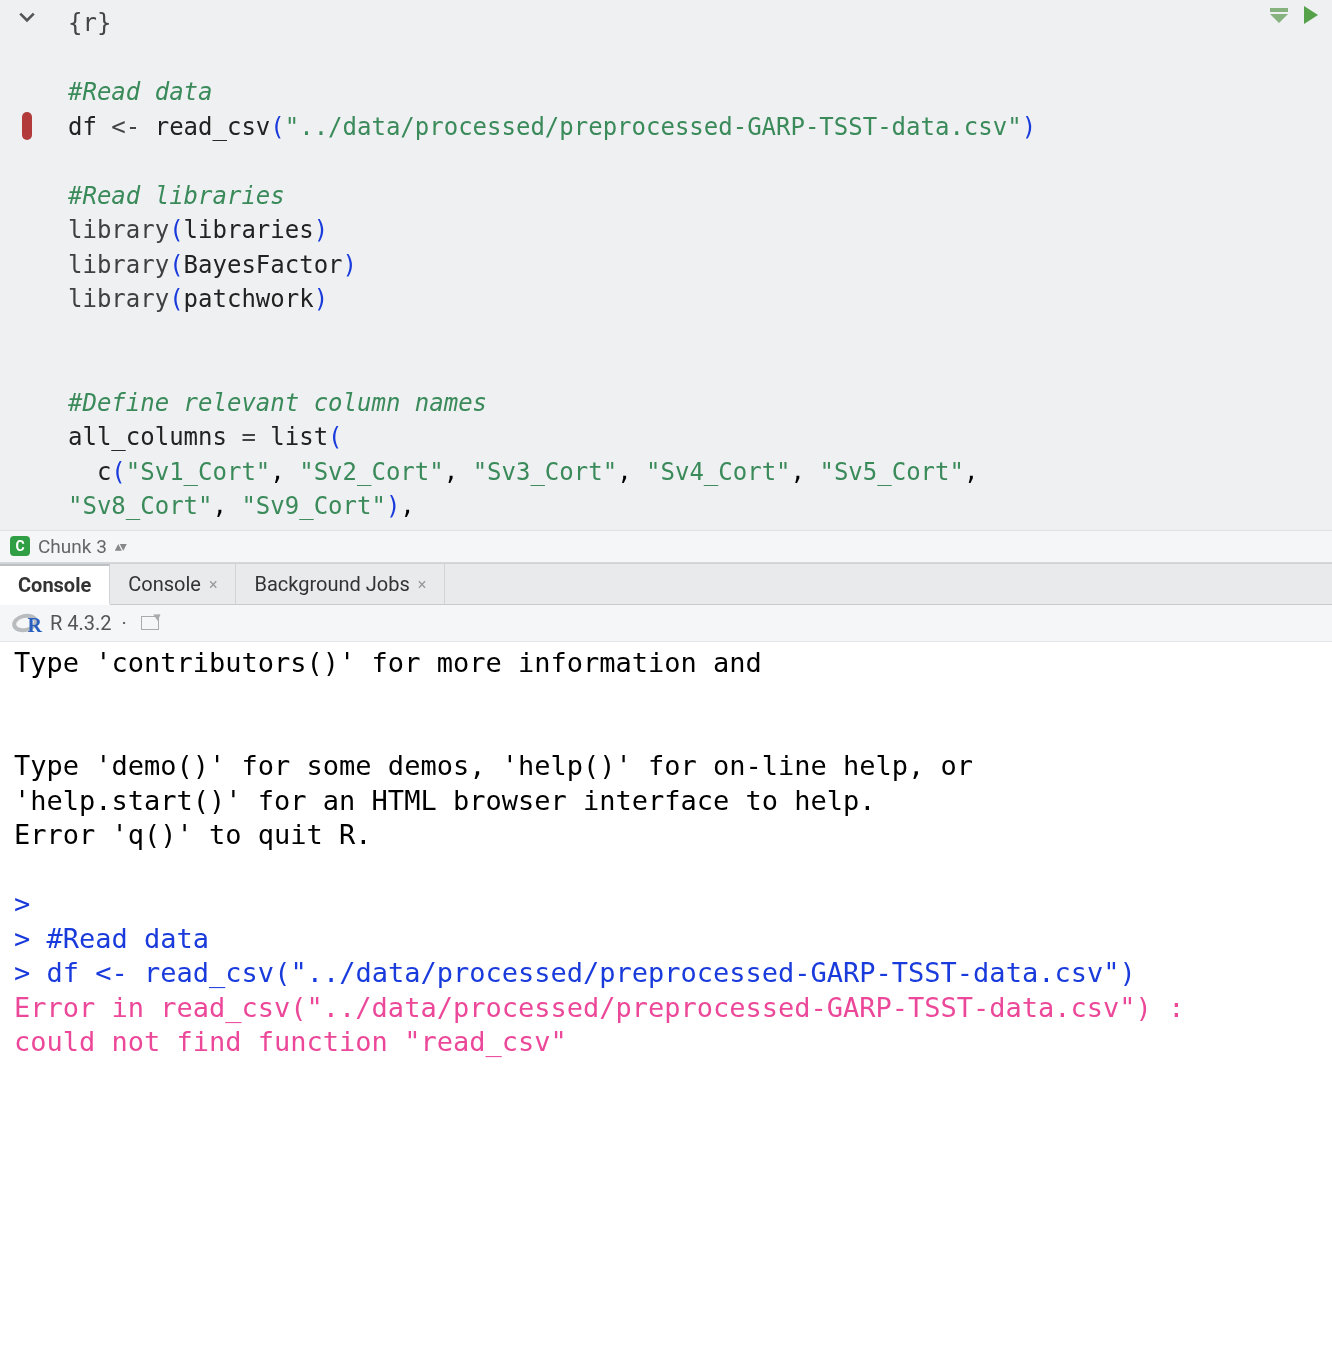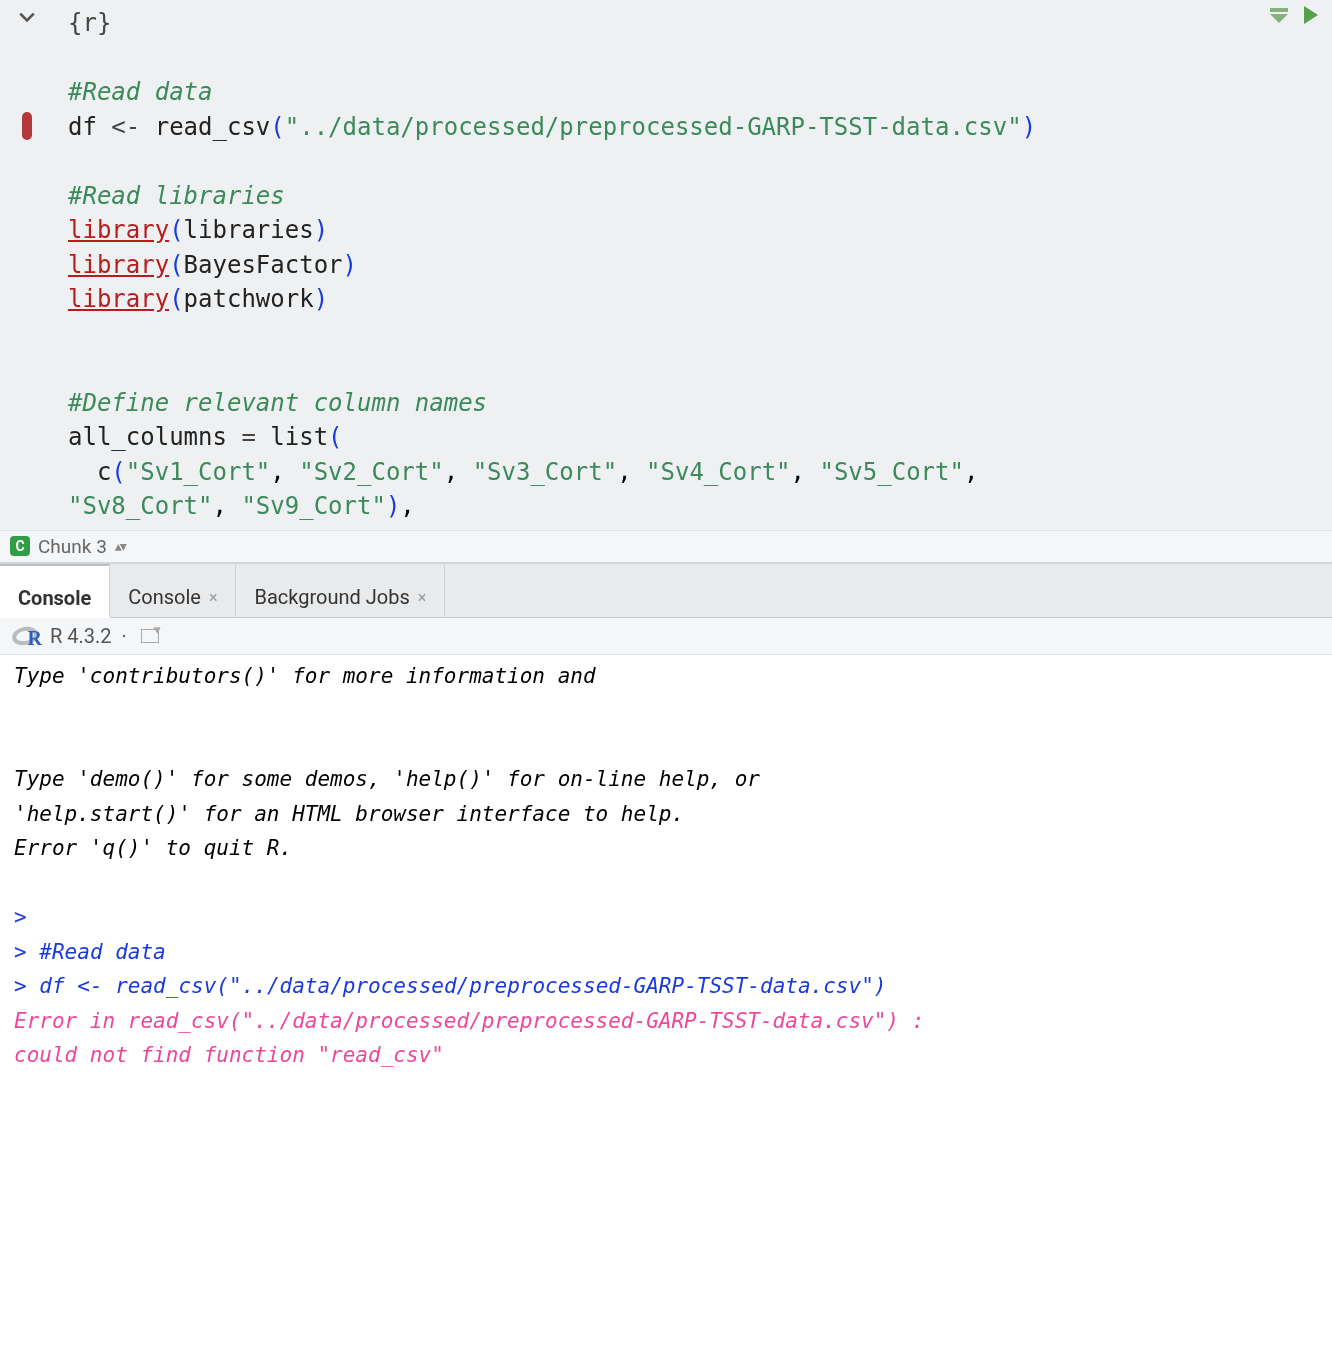--- a/index.html
+++ b/index.html
@@ -74,21 +74,21 @@
   }
   .tri-play {
     width:0;height:0;border-top:9px solid transparent;border-bottom:9px solid transparent;border-left:14px solid #56a24a;
   }
 
   
   .tok-comment { color: #3a8a5a; font-style: italic; }
   .tok-op { color: #444; }
   .tok-ident { color: #222; }
   .tok-string { color: #3a8a5a; }
-  .tok-call { color: #b91c1c; text-decoration: underline; }
+  .tok-call { color: #404040; }
   .tok-paren { color: #1a3bdc; }
   .tok-header { color: #444; }
   .tok-error { color: #ec4899; }
   .tok-prompt { color: #1a3bdc; }
 
   
   .chunk-footer {
     background: #f4f6f8;
     border-top: 1px solid #e0e3e6;
     padding: 4px 10px;
@@ -107,21 +107,21 @@
   
   .tabbar {
     display:flex;
     background:#e9eaec;
     border-top:1px solid #d0d3d6;
     border-bottom:1px solid #c7cace;
     font-size:20px;
     align-items: stretch;
   }
   .tab {
-    padding:20px 18px 6px;
+    padding:7px 18px 6px;
     color:#333;
     border-right:1px solid #d0d3d6;
     display:flex;align-items:center;gap:8px;
     cursor:pointer;
     background:#e9eaec;
   }
   .tab.active {
     background:#fff;
     font-weight:700;
     border-bottom:2px solid #fff;
@@ -151,23 +151,22 @@
     width:18px;height:14px;border:1px solid #aaa;position:relative;display:inline-block;margin-left:4px;
   }
   .popout::after{
     content:"";position:absolute;right:-3px;top:-5px;width:0;height:0;
     border-left:6px solid #aaa;border-top:4px solid transparent;border-bottom:4px solid transparent;
     transform:rotate(-35deg);
   }
 
   .console-body {
     padding: 4px 14px 24px;
-    font-size: 21px;
+    font-size: 27px;
     line-height: 34.5px;
-    font-style: italic;
   }
 </style>
 </head>
 <body>
 
 <div class="editor-pane">
   <div class="chunk-icons">
     <span class="run-above" title="Run all chunks above">
       <span class="bar-sm"></span>
         <span class="tri-dn"></span>

